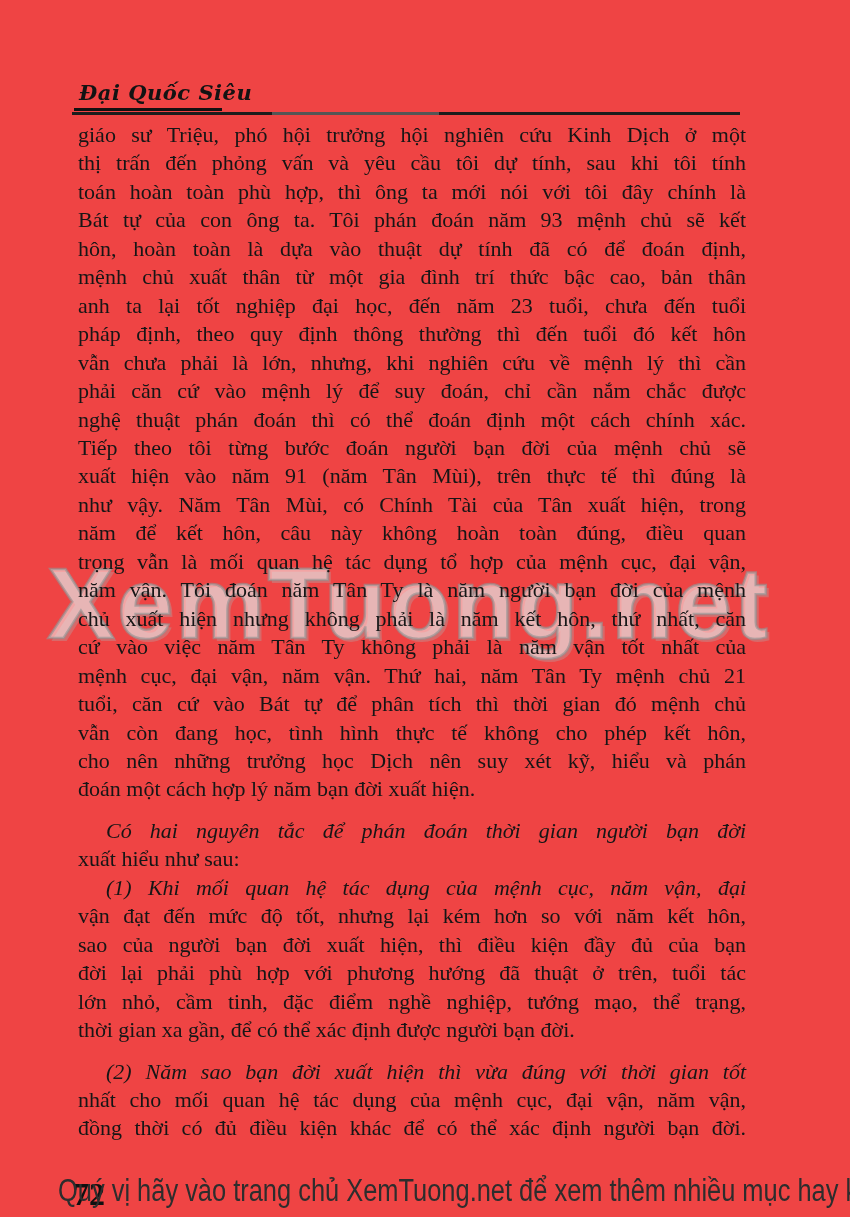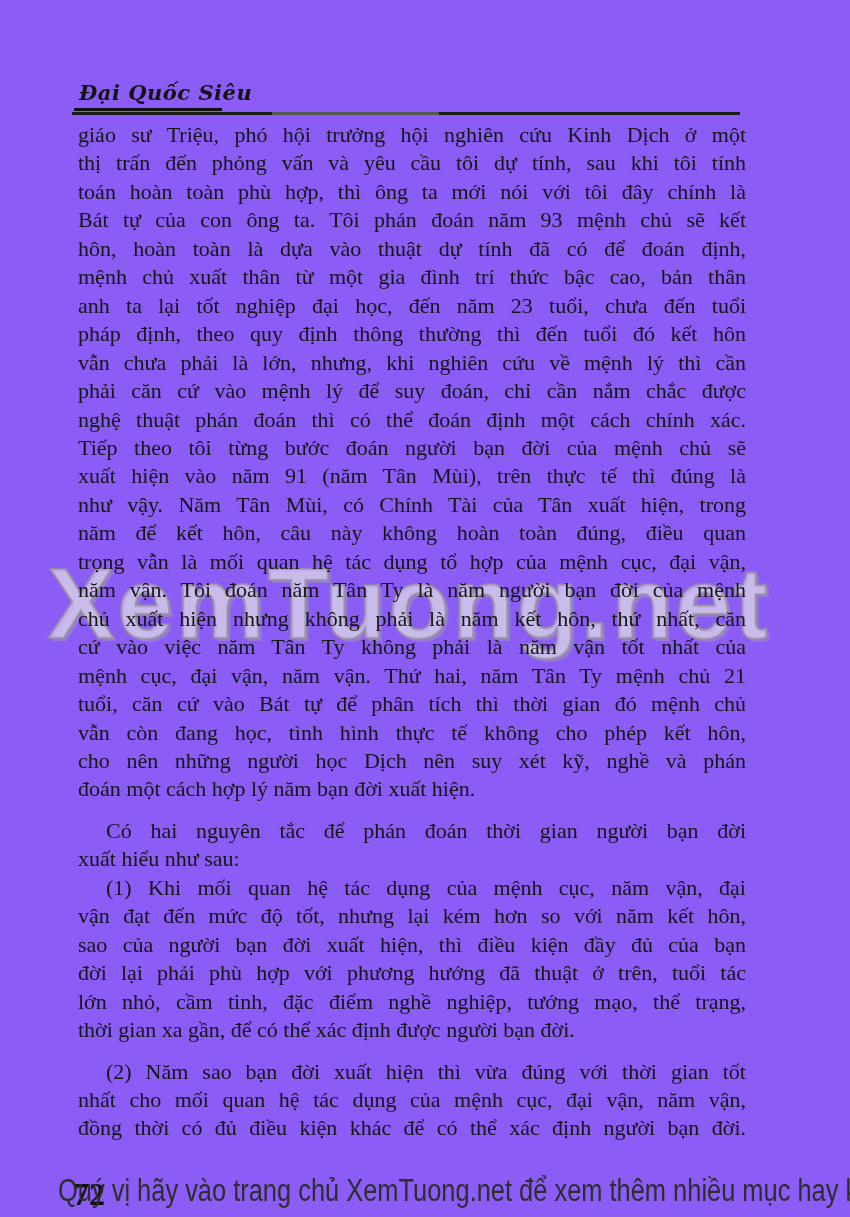--- a/index.html
+++ b/index.html
@@ -1,21 +1,21 @@
 <!DOCTYPE html>
 <html><head>
 <meta charset="utf-8">
 <style>
   html, body { margin: 0; padding: 0; background: #e8e8e8; }
   .page {
     position: relative;
     width: 850px;
     height: 1217px;
     margin: 0 auto;
-    background: #8b5cf6;
+    background: #ef4444;
     overflow: hidden;
     font-family: "Liberation Serif", serif;
   }
 
   
   .header-author {
     position: absolute;
     left: 79px;
     top: 80px;
     font-family: "DejaVu Serif", serif;
@@ -71,21 +71,21 @@
     left: 78px;
     top: 121px;
     width: 668px;
     font-size: 22px;
     line-height: 28.45px;
     color: #161616;
     z-index: 1;
   }
   .line { text-align: justify; }
   .line.j { text-align-last: justify; }
-  .line.ind { text-indent: 28px; }
+  .line.ind { text-indent: 28px; font-style: italic; }
   .line.gap { margin-top: 13px; }
 
   
   .footer-page-number {
     position: absolute;
     left: 73px;
     top: 1176px;
     font-family: "Liberation Serif", serif;
     font-weight: bold;
     font-size: 32px;
@@ -132,21 +132,21 @@
       <div class="line j">xuất hiện vào năm 91 (năm Tân Mùi), trên thực tế thì đúng là</div>
       <div class="line j">như vậy. Năm Tân Mùi, có Chính Tài của Tân xuất hiện, trong</div>
       <div class="line j">năm để kết hôn, câu này không hoàn toàn đúng, điều quan</div>
       <div class="line j">trọng vẫn là mối quan hệ tác dụng tổ hợp của mệnh cục, đại vận,</div>
       <div class="line j">năm vận. Tôi đoán năm Tân Ty là năm người bạn đời của mệnh</div>
       <div class="line j">chủ xuất hiện nhưng không phải là năm kết hôn, thứ nhất, căn</div>
       <div class="line j">cứ vào việc năm Tân Ty không phải là năm vận tốt nhất của</div>
       <div class="line j">mệnh cục, đại vận, năm vận. Thứ hai, năm Tân Ty mệnh chủ 21</div>
       <div class="line j">tuổi, căn cứ vào Bát tự để phân tích thì thời gian đó mệnh chủ</div>
       <div class="line j">vẫn còn đang học, tình hình thực tế không cho phép kết hôn,</div>
-      <div class="line j">cho nên những người học Dịch nên suy xét kỹ, nghề và phán</div>
+      <div class="line j">cho nên những trưởng học Dịch nên suy xét kỹ, hiểu và phán</div>
       <div class="line">đoán một cách hợp lý năm bạn đời xuất hiện.</div>
       <div class="line j ind gap">Có hai nguyên tắc để phán đoán thời gian người bạn đời</div>
       <div class="line">xuất hiểu như sau:</div>
       <div class="line j ind">(1) Khi mối quan hệ tác dụng của mệnh cục, năm vận, đại</div>
       <div class="line j">vận đạt đến mức độ tốt, nhưng lại kém hơn so với năm kết hôn,</div>
       <div class="line j">sao của người bạn đời xuất hiện, thì điều kiện đầy đủ của bạn</div>
       <div class="line j">đời lại phải phù hợp với phương hướng đã thuật ở trên, tuổi tác</div>
       <div class="line j">lớn nhỏ, cầm tinh, đặc điểm nghề nghiệp, tướng mạo, thể trạng,</div>
       <div class="line">thời gian xa gần, để có thể xác định được người bạn đời.</div>
       <div class="line j ind gap">(2) Năm sao bạn đời xuất hiện thì vừa đúng với thời gian tốt</div>

